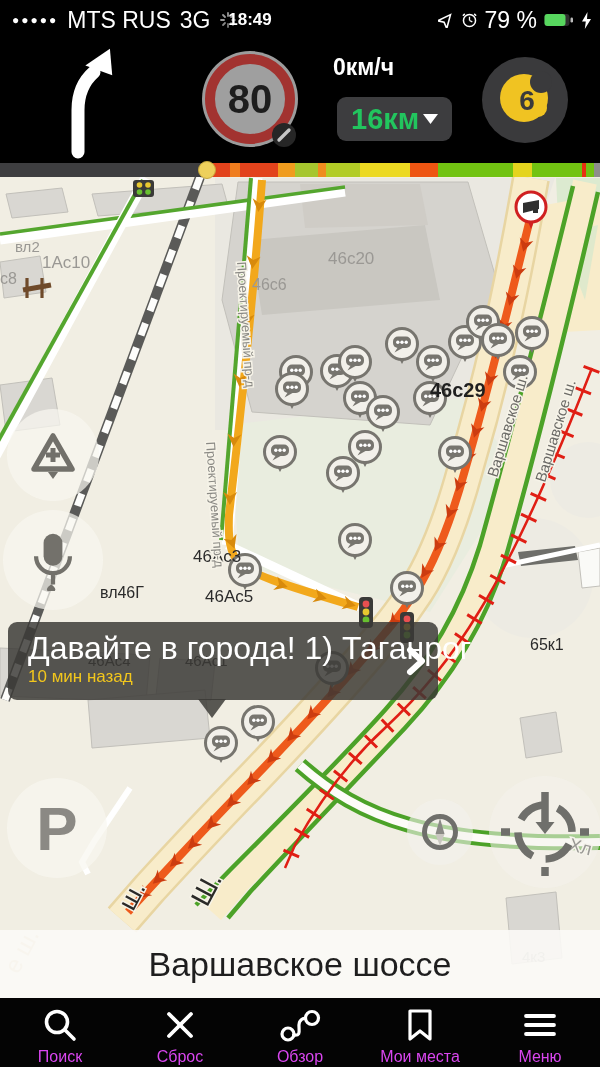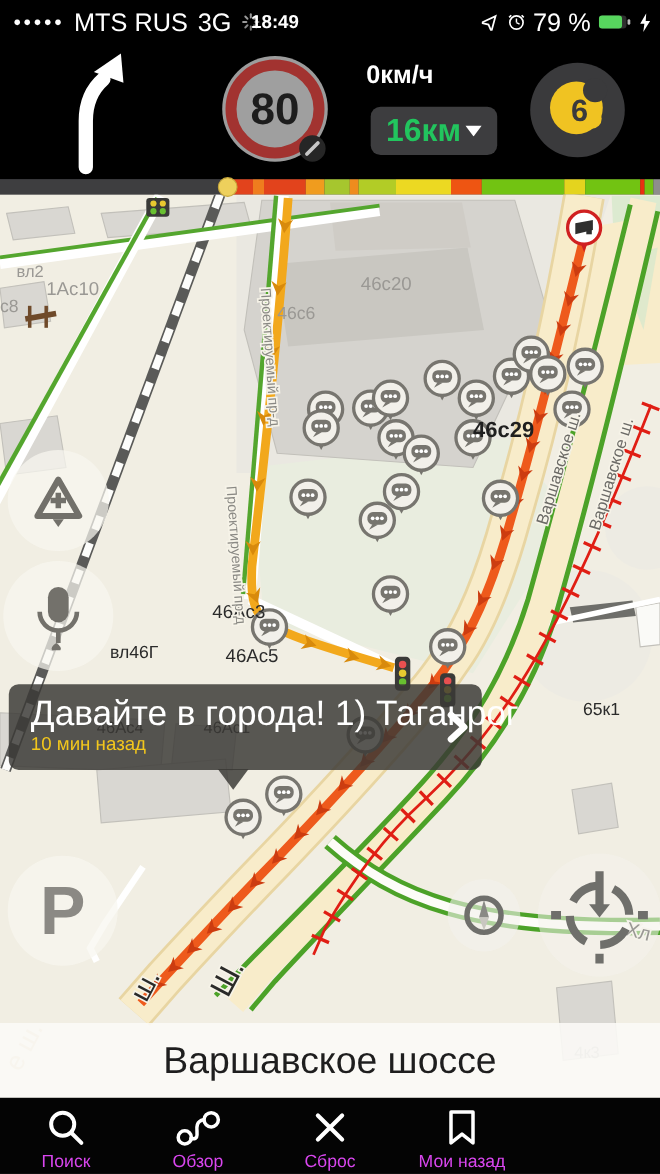--- a/index.html
+++ b/index.html
@@ -407,34 +407,42 @@
   <div id="toolbar">
     <div class="tb-item">
       <svg width="44" height="44" viewBox="-22 -22 44 44">
         <circle cx="-3" cy="-3" r="10.5" fill="none" stroke="#fff" stroke-width="3.6"></circle>
         <line x1="5" y1="5" x2="14" y2="14" stroke="#fff" stroke-width="3.6" stroke-linecap="round"></line>
       </svg>
       <span class="tb-lb">Поиск</span>
     </div>
     <div class="tb-item">
       <svg width="44" height="44" viewBox="-22 -22 44 44">
+        <line x1="-11" y1="-11" x2="11" y2="11" stroke="#fff" stroke-width="3.8" stroke-linecap="round"></line>
+        <line x1="-11" y1="11" x2="11" y2="-11" stroke="#fff" stroke-width="3.8" stroke-linecap="round"></line>
+      </svg>
+      <span class="tb-lb">Сброс</span>
+    </div>
+    <div class="tb-item">
+      <svg width="44" height="44" viewBox="-22 -22 44 44">
         <circle cx="-12" cy="9" r="6" fill="none" stroke="#fff" stroke-width="3.2"></circle>
         <circle cx="12" cy="-7" r="6.5" fill="none" stroke="#fff" stroke-width="3.2"></circle>
         <path d="M-6.5,10 C6,12 -8,-4 5,-7" fill="none" stroke="#fff" stroke-width="3.2" stroke-linecap="round"></path>
       </svg>
       <span class="tb-lb">Обзор</span>
     </div>
     <div class="tb-item">
       <svg width="44" height="44" viewBox="-22 -22 44 44">
-        <line x1="-11" y1="-11" x2="11" y2="11" stroke="#fff" stroke-width="3.8" stroke-linecap="round"></line>
-        <line x1="-11" y1="11" x2="11" y2="-11" stroke="#fff" stroke-width="3.8" stroke-linecap="round"></line>
-      </svg>
-      <span class="tb-lb">Сброс</span>
+        <path d="M-10,-14 H10 V14 L0,6 L-10,14 Z" fill="none" stroke="#fff" stroke-width="3.2" stroke-linejoin="round"></path>
+      </svg>
+      <span class="tb-lb">Мои места</span>
     </div>
     <div class="tb-item">
       <svg width="44" height="44" viewBox="-22 -22 44 44">
-        <path d="M-10,-14 H10 V14 L0,6 L-10,14 Z" fill="none" stroke="#fff" stroke-width="3.2" stroke-linejoin="round"></path>
-      </svg>
-      <span class="tb-lb">Мои назад</span>
+        <line x1="-14" y1="-9" x2="14" y2="-9" stroke="#fff" stroke-width="3.8" stroke-linecap="round"></line>
+        <line x1="-14" y1="0" x2="14" y2="0" stroke="#fff" stroke-width="3.8" stroke-linecap="round"></line>
+        <line x1="-14" y1="9" x2="14" y2="9" stroke="#fff" stroke-width="3.8" stroke-linecap="round"></line>
+      </svg>
+      <span class="tb-lb">Меню</span>
     </div>
   </div>
 
 </div>
 
 </body></html>

